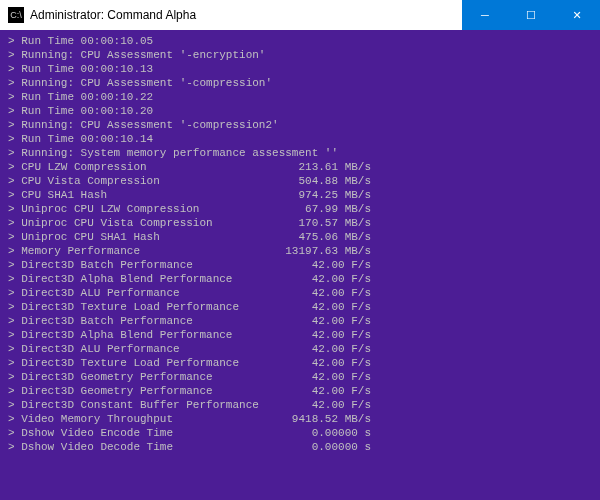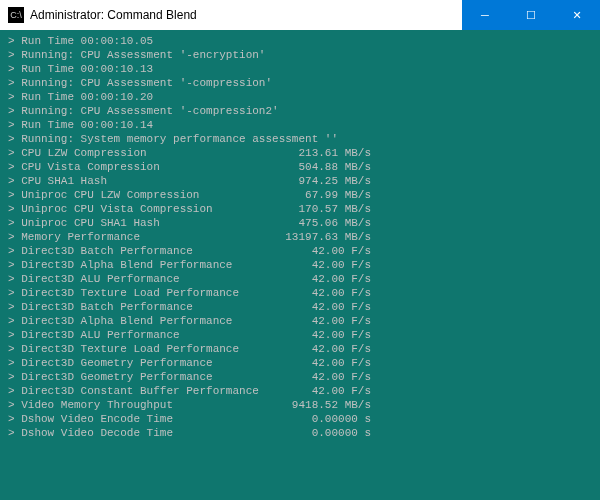--- a/index.html
+++ b/index.html
@@ -51,59 +51,60 @@
       align-items: center;
       justify-content: center;
       font-family: 'Segoe UI', sans-serif;
       color: #fff;
       font-size: 11px;
       cursor: default;
     }
     .win-btn.min, .win-btn.max { background: #0078d7; }
     .win-btn.close { background: #0078d7; }
     .terminal {
-      background: #0f766e;
+      background: #4c1d95;
       color: #c0c0c0;
       padding: 4px 8px;
       line-height: 14px;
       height: calc(100% - 30px);
       overflow: hidden;
     }
     .line { white-space: pre; }
     #lines-container .line { display: block; }
   </style>
 </head>
 <body>
 
 <div class="titlebar">
   <div class="title-left">
     <div class="cmd-icon">
       <span>C:\</span>
     </div>
-    <span class="title-text">Administrator: Command Blend</span>
+    <span class="title-text">Administrator: Command Alpha</span>
   </div>
   <div class="win-controls">
     <div class="win-btn min">
       <span>─</span>
     </div>
     <div class="win-btn max">
       <span>☐</span>
     </div>
     <div class="win-btn close">
       <span>✕</span>
     </div>
   </div>
 </div>
 
 <div class="terminal">
   <div id="lines-container">
       <span class="line">&gt; Run Time 00:00:10.05</span>
       <span class="line">&gt; Running: CPU Assessment '-encryption'</span>
       <span class="line">&gt; Run Time 00:00:10.13</span>
       <span class="line">&gt; Running: CPU Assessment '-compression'</span>
+      <span class="line">&gt; Run Time 00:00:10.22</span>
       <span class="line">&gt; Run Time 00:00:10.20</span>
       <span class="line">&gt; Running: CPU Assessment '-compression2'</span>
       <span class="line">&gt; Run Time 00:00:10.14</span>
       <span class="line">&gt; Running: System memory performance assessment ''</span>
       <span class="line">&gt; CPU LZW Compression                       213.61 MB/s</span>
       <span class="line">&gt; CPU Vista Compression                     504.88 MB/s</span>
       <span class="line">&gt; CPU SHA1 Hash                             974.25 MB/s</span>
       <span class="line">&gt; Uniproc CPU LZW Compression                67.99 MB/s</span>
       <span class="line">&gt; Uniproc CPU Vista Compression             170.57 MB/s</span>
       <span class="line">&gt; Uniproc CPU SHA1 Hash                     475.06 MB/s</span>

